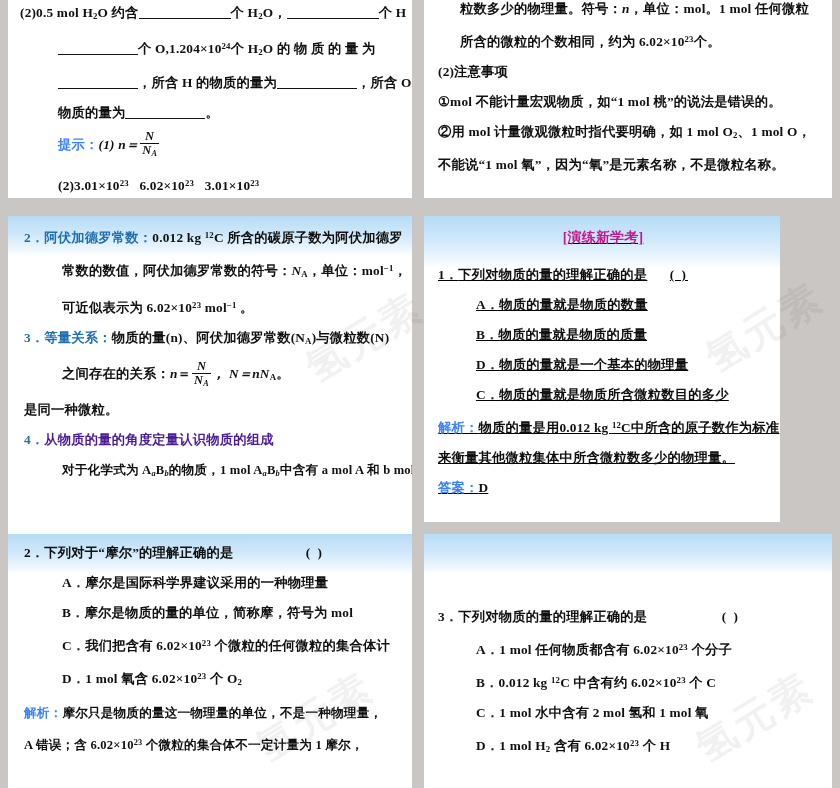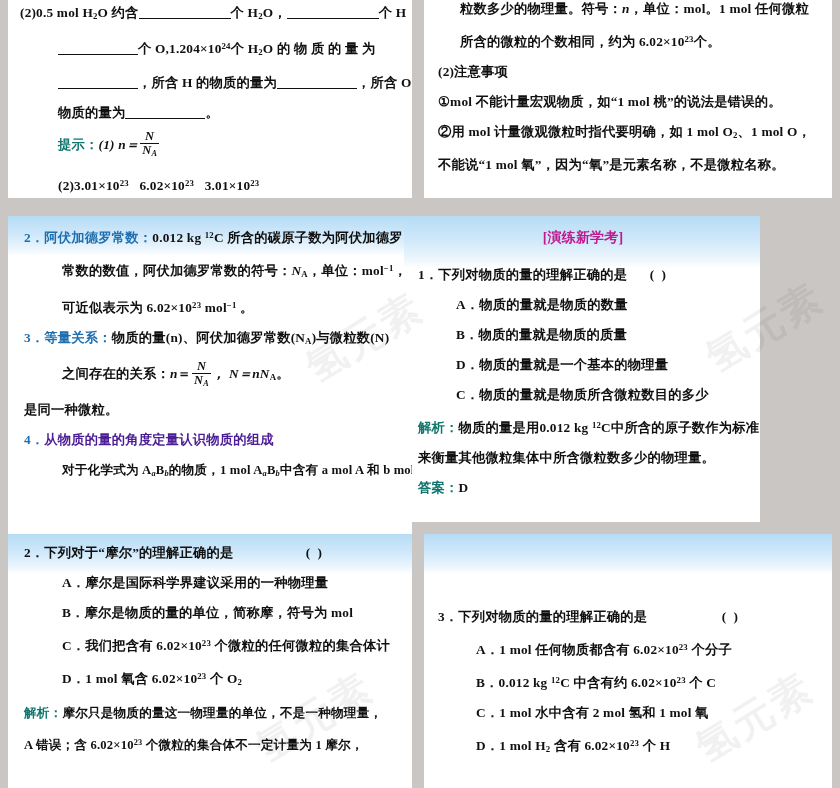--- a/index.html
+++ b/index.html
@@ -32,41 +32,41 @@
   .panel .body {
     position: relative;
     z-index: 2;
     padding: 0 12px;
   }
 
   
   #p-tl { left: 8px;  top: -8px;  width: 404px; height: 206px; }
   #p-tr { left: 424px;top: -8px;  width: 408px; height: 206px; }
   #p-ml { left: 8px;  top: 216px; width: 404px; height: 380px; }
-  #p-mr { left: 404px;top: 216px; width: 356px; height: 306px; }
+  #p-mr { left: 424px;top: 216px; width: 356px; height: 306px; text-decoration: underline; }
   #p-bl { left: 8px;  top: 534px; width: 404px; height: 262px; }
   #p-br { left: 424px;top: 534px; width: 408px; height: 262px; }
 
   
   .ln {
     font-size: 13.3px;
     line-height: 30px;
     color: #111;
     white-space: nowrap;
     font-weight: bold;
     letter-spacing: .2px;
   }
   .ln.ind1 { padding-left: 22px; }
   .ln.ind2 { padding-left: 38px; }
   .ln.ind3 { padding-left: 52px; }
   .sm { font-size: 12.6px; }
   .hdr-num { color: #1f6fb0; font-weight: bold; }
   .hdr-txt { color: #1f6fb0; font-weight: bold; }
   .teal { color: #4c1d95; font-weight: bold; }
-  .red { color: #0f766e; font-weight: bold; }
+  .red { color: #3b82f6; font-weight: bold; }
   .mag { color: #c01a8f; font-weight: bold; font-size: 14px; }
   .center { text-align: center; white-space: normal; }
   sub { font-size: .66em; vertical-align: -0.28em; }
   sup { font-size: .66em; vertical-align: 0.46em; }
   .blank {
     display: inline-block;
     border-bottom: 1.4px solid #111;
     height: 14px;
     vertical-align: -2px;
   }

